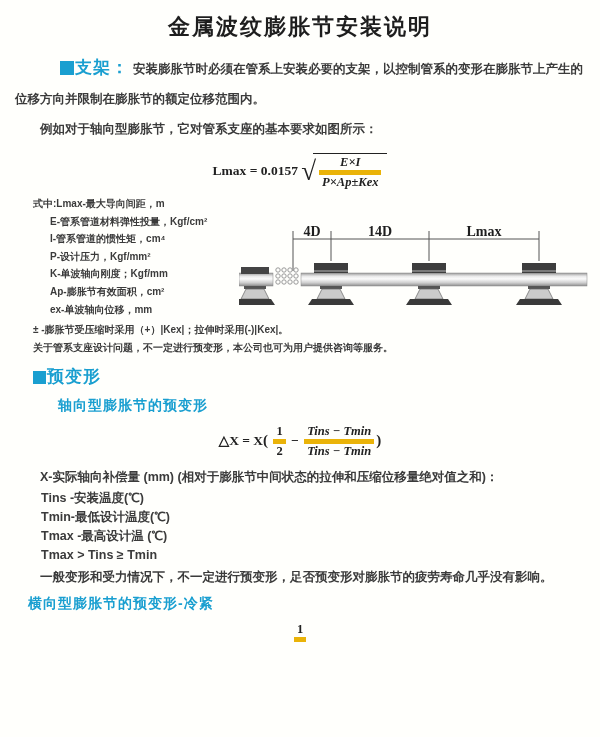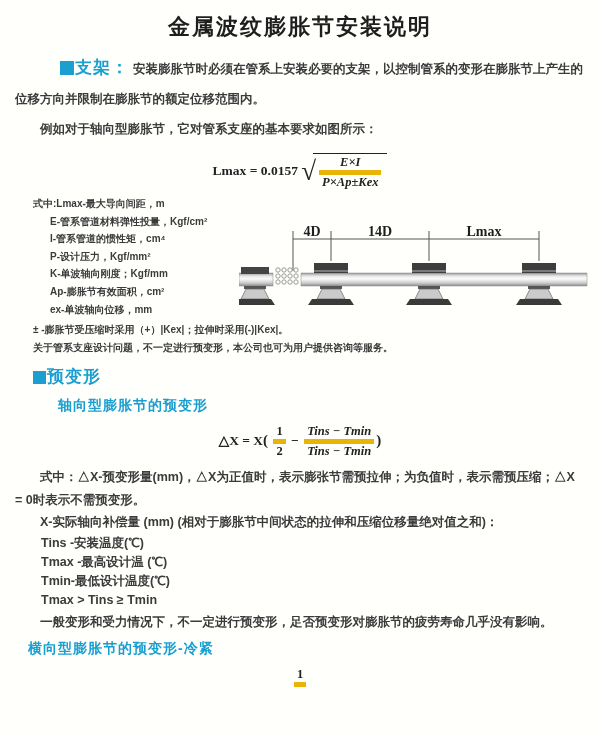--- a/index.html
+++ b/index.html
@@ -182,26 +182,25 @@
 
   <div class="sub-heading axial-heading">轴向型膨胀节的预变形</div>
 
   <div class="formula formula2">
     <span>△X = X</span><span class="paren">(</span>
     <span class="frac"><span class="num">1</span><span class="den">2</span></span>
     <span>−</span>
     <span class="frac fvar"><span class="num">Tins − Tmin</span><span class="den">Tins − Tmin</span></span><span class="paren">)</span>
   </div>
 
-  <p class="body-text flow-para" style="margin-top:0;">式中：△X-预变形量(mm)，△X为正值时，表示膨张节需预拉伸；为负值时，表示需预压缩；△X = 0时表示不需预变形。</p>
   <p class="body-text flow-para" style="margin-top:0;">X-实际轴向补偿量 (mm) (相对于膨胀节中间状态的拉伸和压缩位移量绝对值之和)：</p>
 
   <div class="temp-line">Tins -安装温度(℃)</div>
+  <div class="temp-line">Tmin-最低设计温度(℃)</div>
   <div class="temp-line">Tmax -最高设计温 (℃)</div>
-  <div class="temp-line">Tmin-最低设计温度(℃)</div>
   <div class="temp-line">Tmax &gt; Tins ≥ Tmin</div>
 
   <p class="body-text flow-para" style="margin-top:1px;">一般变形和受力情况下，不一定进行预变形，足否预变形对膨胀节的疲劳寿命几乎没有影响。</p>
 
   <div class="sub-heading lateral-heading">横向型膨胀节的预变形-冷紧</div>
 
   <div class="formula formula3">
     
     <span class="frac"><span class="num">1</span></span>
     

